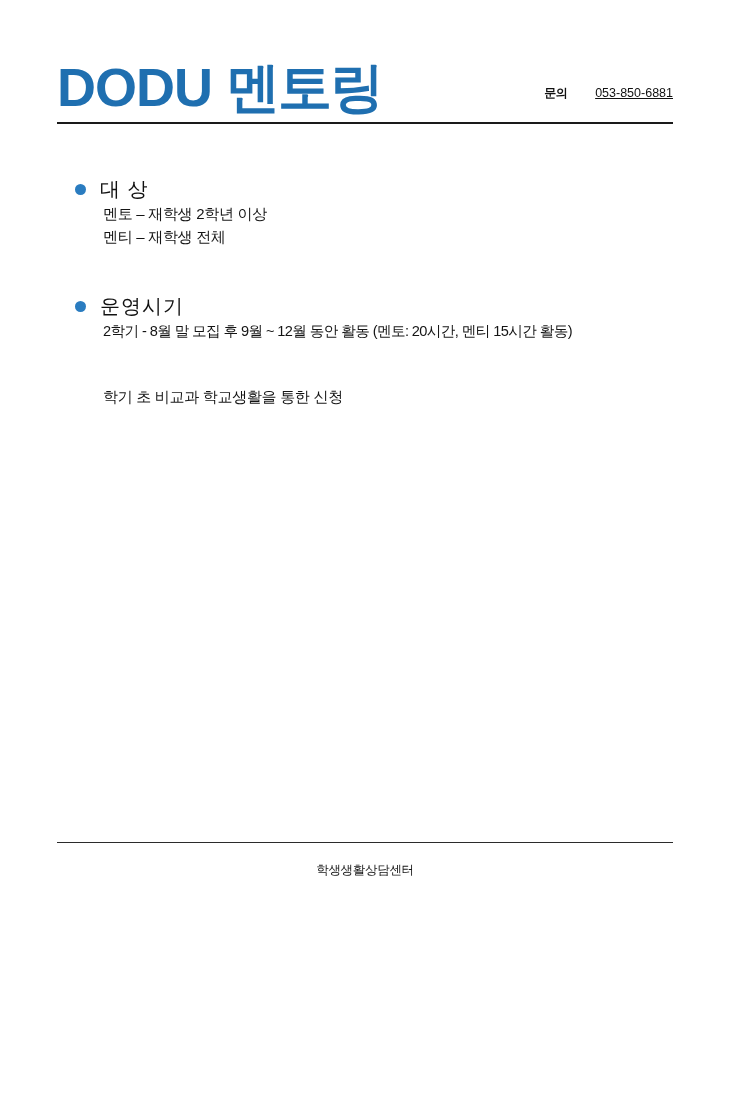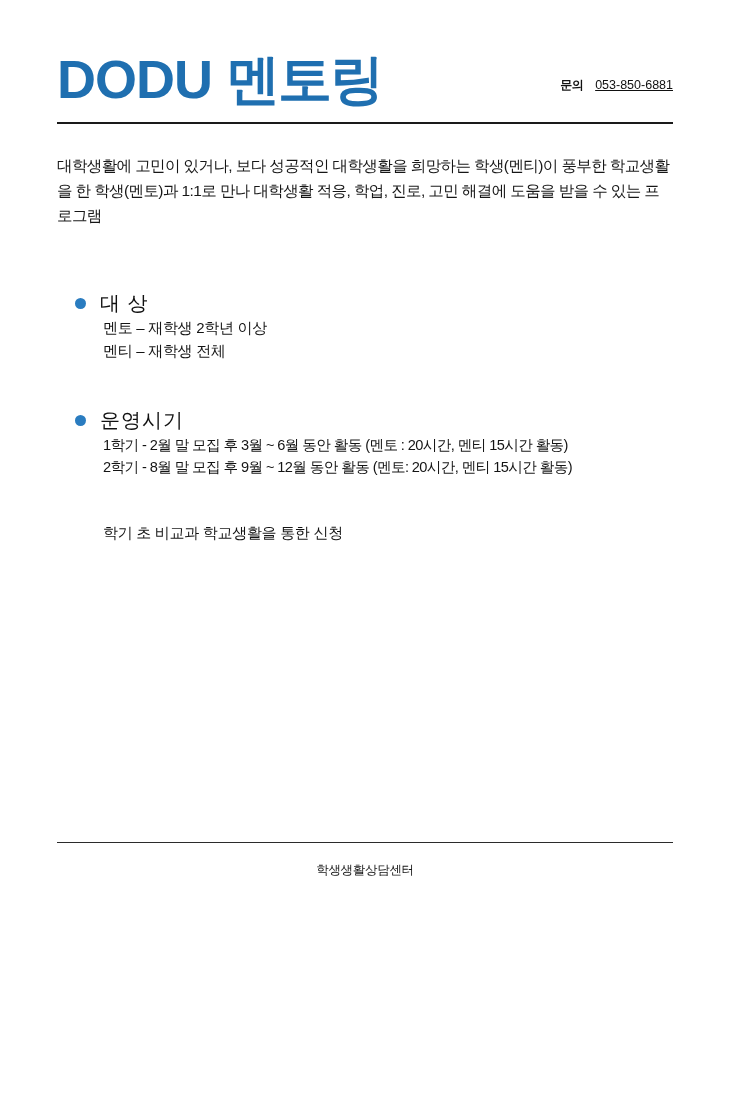--- a/index.html
+++ b/index.html
@@ -14,21 +14,21 @@
     color: #1a1a1a;
     position: relative;
     overflow: hidden;
   }
 
   .page {
     position: relative;
     width: 730px;
     height: 1100px;
     box-sizing: border-box;
-    padding: 4px 57px;
+    padding: 12px 57px;
   }
 
   
   .header {
     position: relative;
     padding-top: 48px;
     display: flex;
     align-items: flex-end;
     justify-content: space-between;
   }
@@ -56,20 +56,21 @@
     line-height: 1;
     margin-left: 14px;
     font-family: "Liberation Sans", sans-serif;
   }
 
   .contact {
     display: flex;
     align-items: baseline;
     padding-bottom: 12px;
     white-space: nowrap;
+    gap: 16px;
   }
   .contact-label {
     font-size: 12px;
     font-weight: bold;
     color: #111;
     letter-spacing: -0.5px;
   }
   .contact-number {
     font-size: 12.5px;
     color: #111;
@@ -167,40 +168,38 @@
       <span class="title-dodu">DODU</span>
       <span class="title-ko">멘토링</span>
     </div>
     <div class="contact">
       <span class="contact-label">문의</span>
       <span class="contact-number">053-850-6881</span>
     </div>
   </div>
   <div class="header-rule"></div>
 
-  <p class="intro">대학생활에 고민이 있거나, 보다 성공적인 대학생활을 희망하는 학생(멘티)이 풍부한 학교생활을 한 학생(멘토)과 1:1로 만나 대학생활 적응, 학업, 진로, 고민 해결에 도움을 받을 수 있는 프로그램</p>
 
   <div class="section first">
     <div class="section-head">
       <span class="bullet"></span>
       <span class="section-title">대      상</span>
     </div>
     <div class="section-body">
       <div class="line">멘토 – 재학생 2학년 이상</div>
       <div class="line">멘티 – 재학생 전체</div>
     </div>
   </div>
 
   <div class="section">
     <div class="section-head">
       <span class="bullet"></span>
       <span class="section-title">운영시기</span>
     </div>
     <div class="section-body body-wide">
-      <div class="line">1학기 - 2월 말 모집 후 3월 ~ 6월 동안 활동 (멘토 : 20시간, 멘티 15시간 활동)</div>
       <div class="line">2학기 - 8월 말 모집 후 9월 ~ 12월 동안 활동 (멘토: 20시간, 멘티 15시간 활동)</div>
     </div>
   </div>
 
   <div class="section">
     <div class="section-body">
       <div class="line">학기 초 비교과 학교생활을 통한 신청</div>
     </div>
   </div>
 

